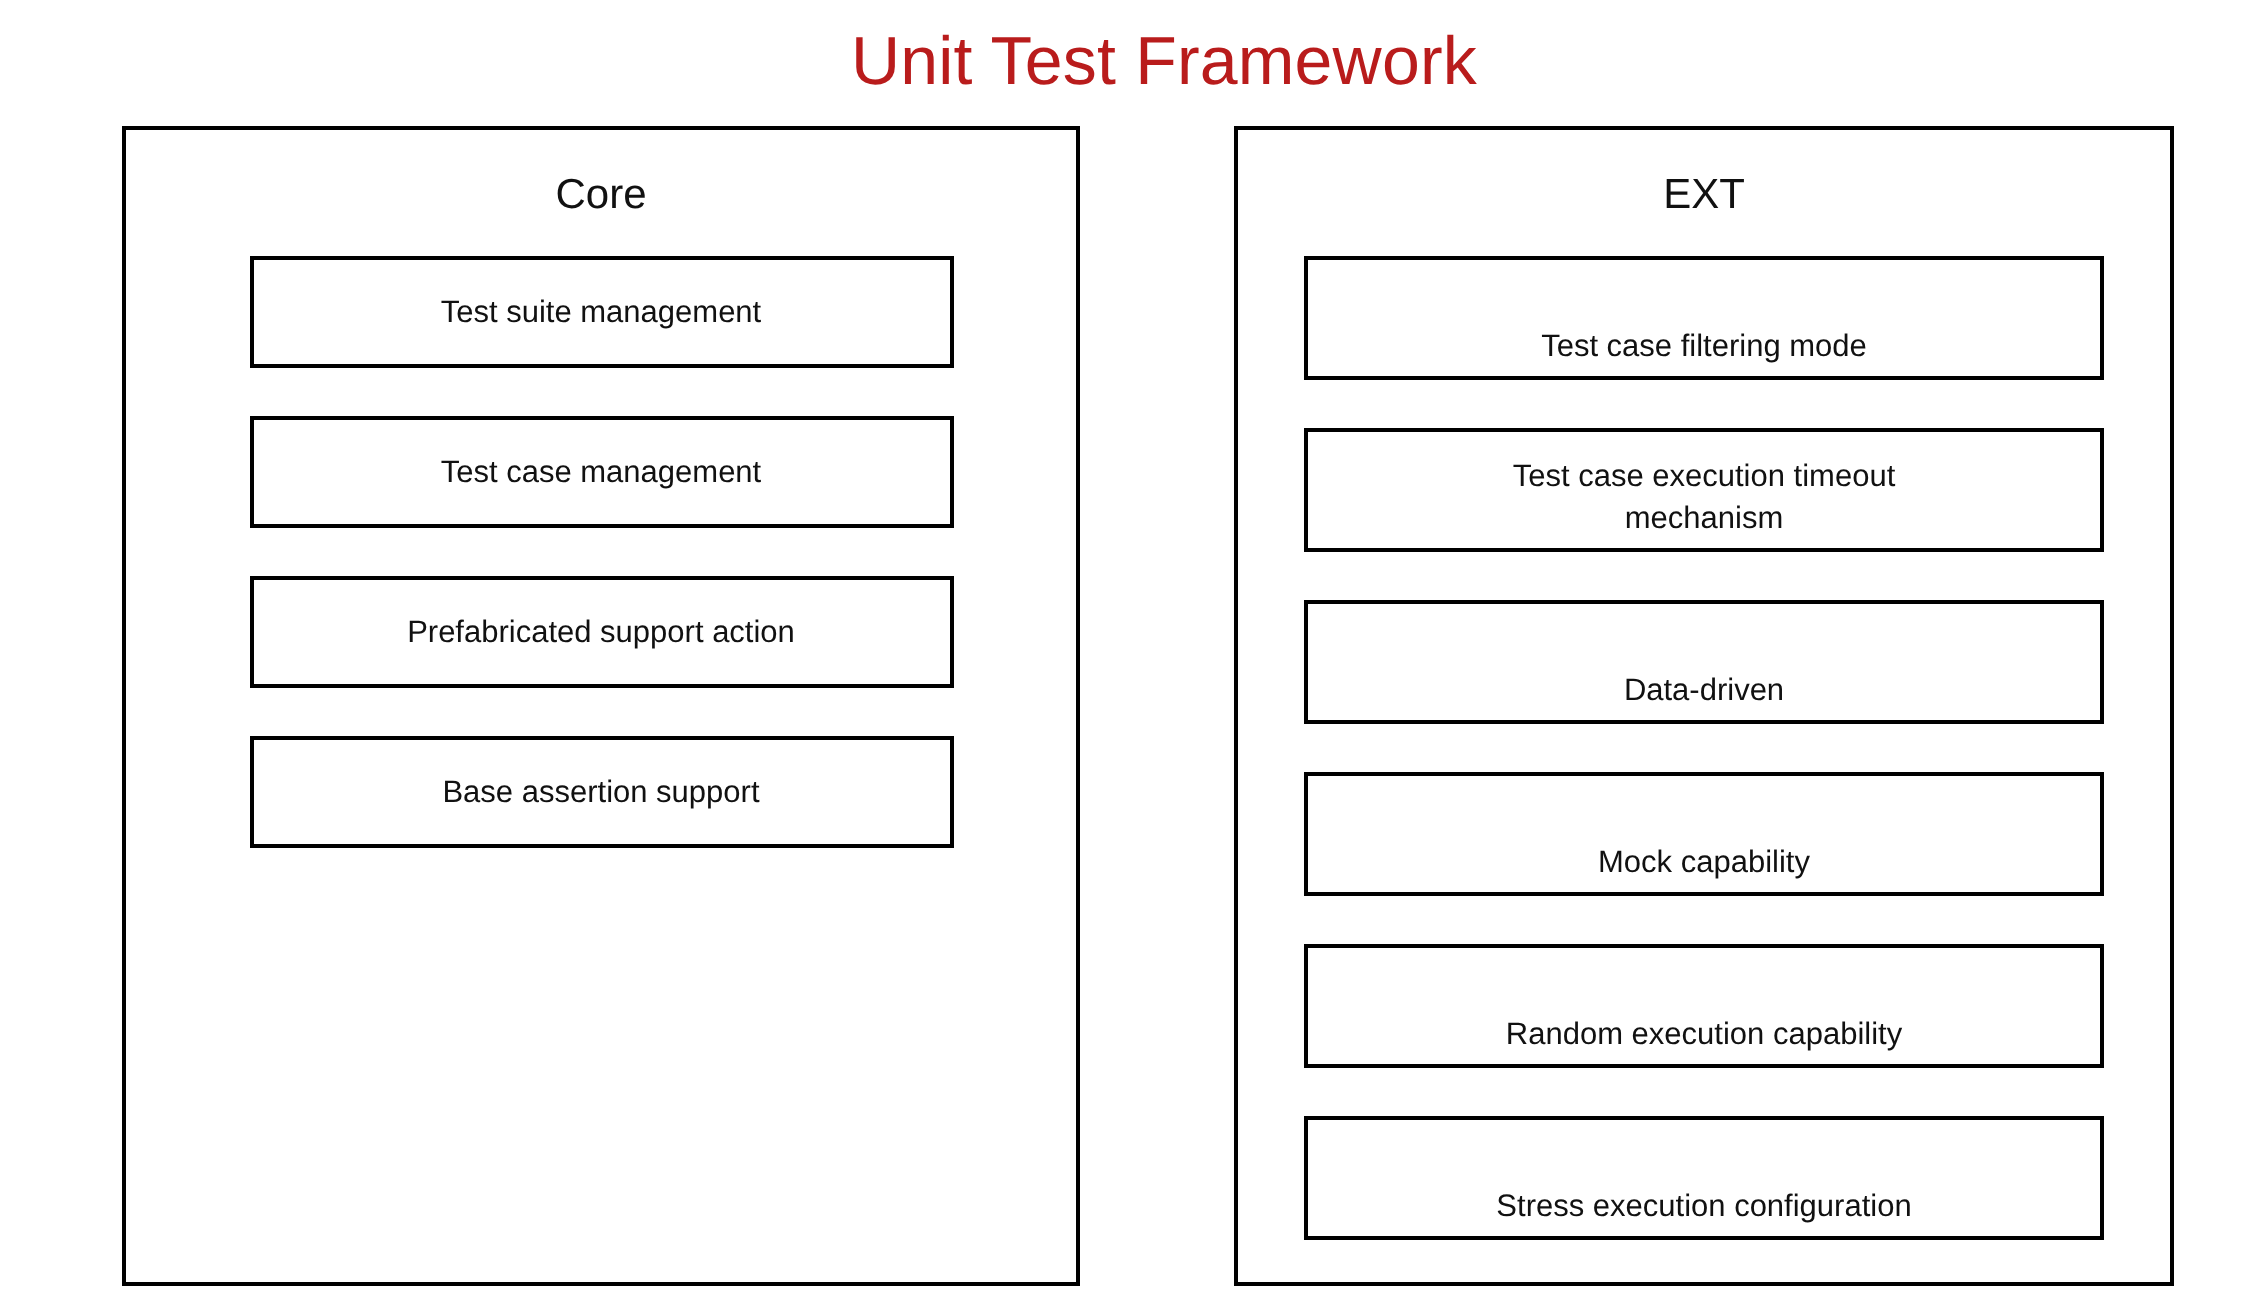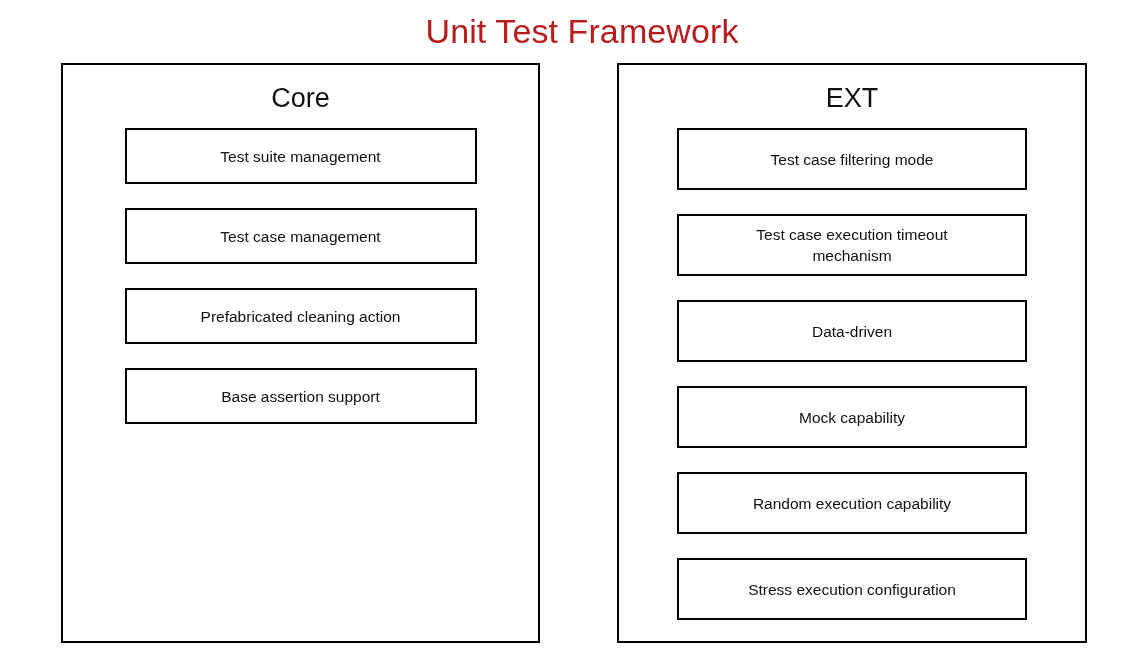--- a/index.html
+++ b/index.html
@@ -65,21 +65,21 @@
     left: 556px;
     width: 470px;
   }
 
   .panel-heading {
     position: absolute;
     top: 17px;
     left: 0;
     right: 0;
     text-align: center;
-    font-size: 27px;
+    font-size: 21px;
     font-weight: 400;
     line-height: 32px;
     color: #111111;
   }
 
   .panel-body {
     position: absolute;
     top: 63px;
     bottom: 18px;
     left: 0;
@@ -110,23 +110,24 @@
     height: 56px;
     margin-bottom: 24px;
   }
 
   .panel-core .feature-box.short {
     height: 63px;
     margin-bottom: 0;
   }
 
   .panel-ext .feature-box {
-    width: 350px;
+    width: 400px;
     height: 62px;
     margin-bottom: 24px;
+    align-items: flex-end;
   }
 
   .panel-ext .feature-box.last {
     margin-bottom: 16px;
   }
 
   .feature-label {
     display: block;
     white-space: pre-line;
   }
@@ -143,21 +144,21 @@
     <div class="panel panel-core">
       <div class="panel-heading">Core</div>
       <div class="panel-body">
         <div class="feature-box">
           <span class="feature-label">Test suite management</span>
         </div>
         <div class="feature-box">
           <span class="feature-label">Test case management</span>
         </div>
         <div class="feature-box">
-          <span class="feature-label">Prefabricated cleaning action</span>
+          <span class="feature-label">Prefabricated support action</span>
         </div>
         <div class="feature-box">
           <span class="feature-label">Base assertion support</span>
         </div>
       </div>
     </div>
 
     <div class="panel panel-ext">
       <div class="panel-heading">EXT</div>
       <div class="panel-body">

